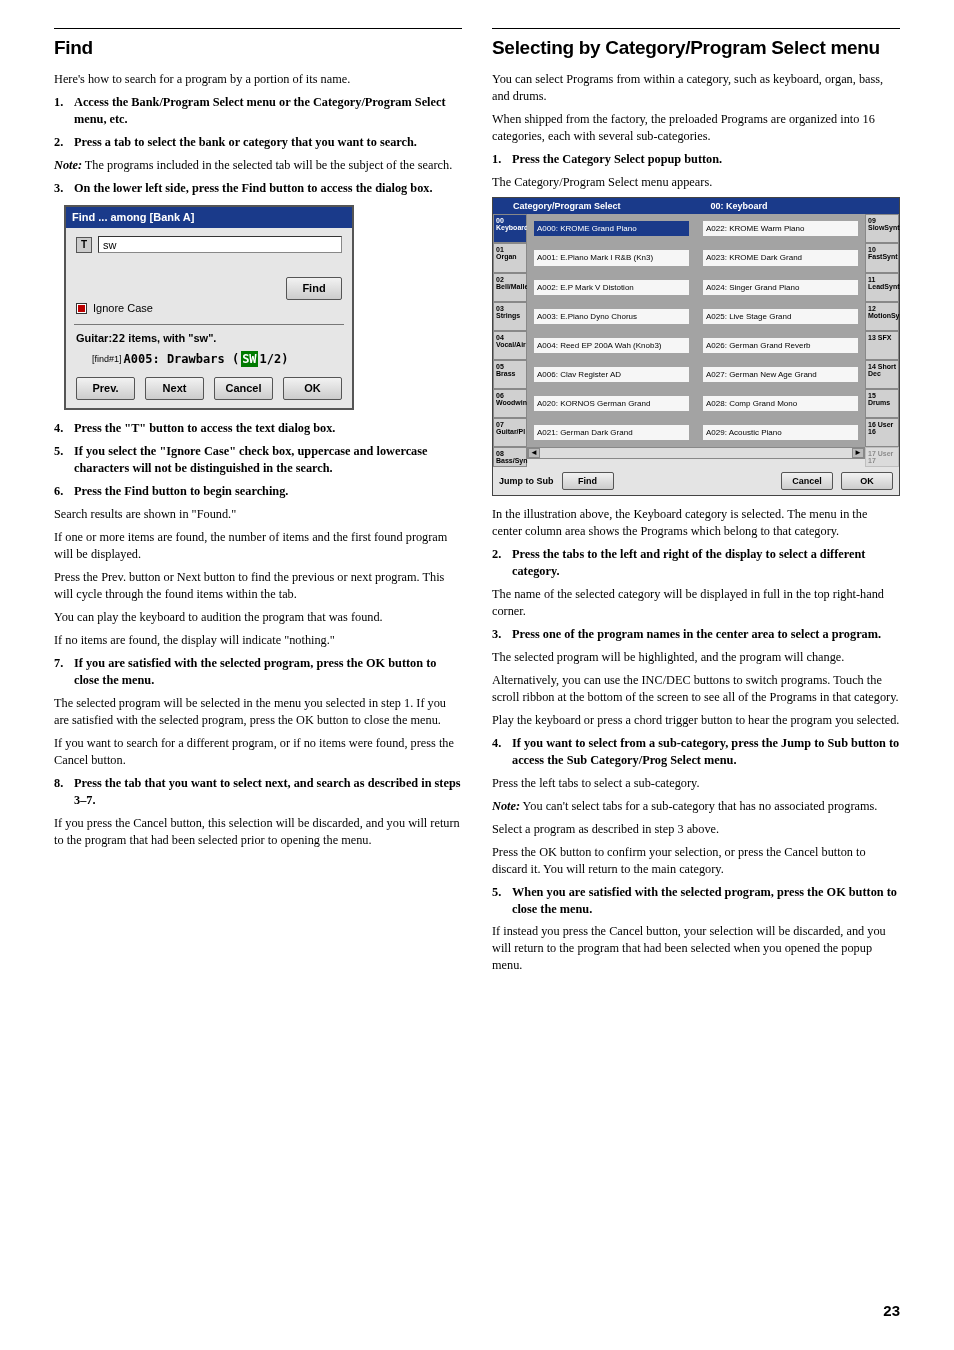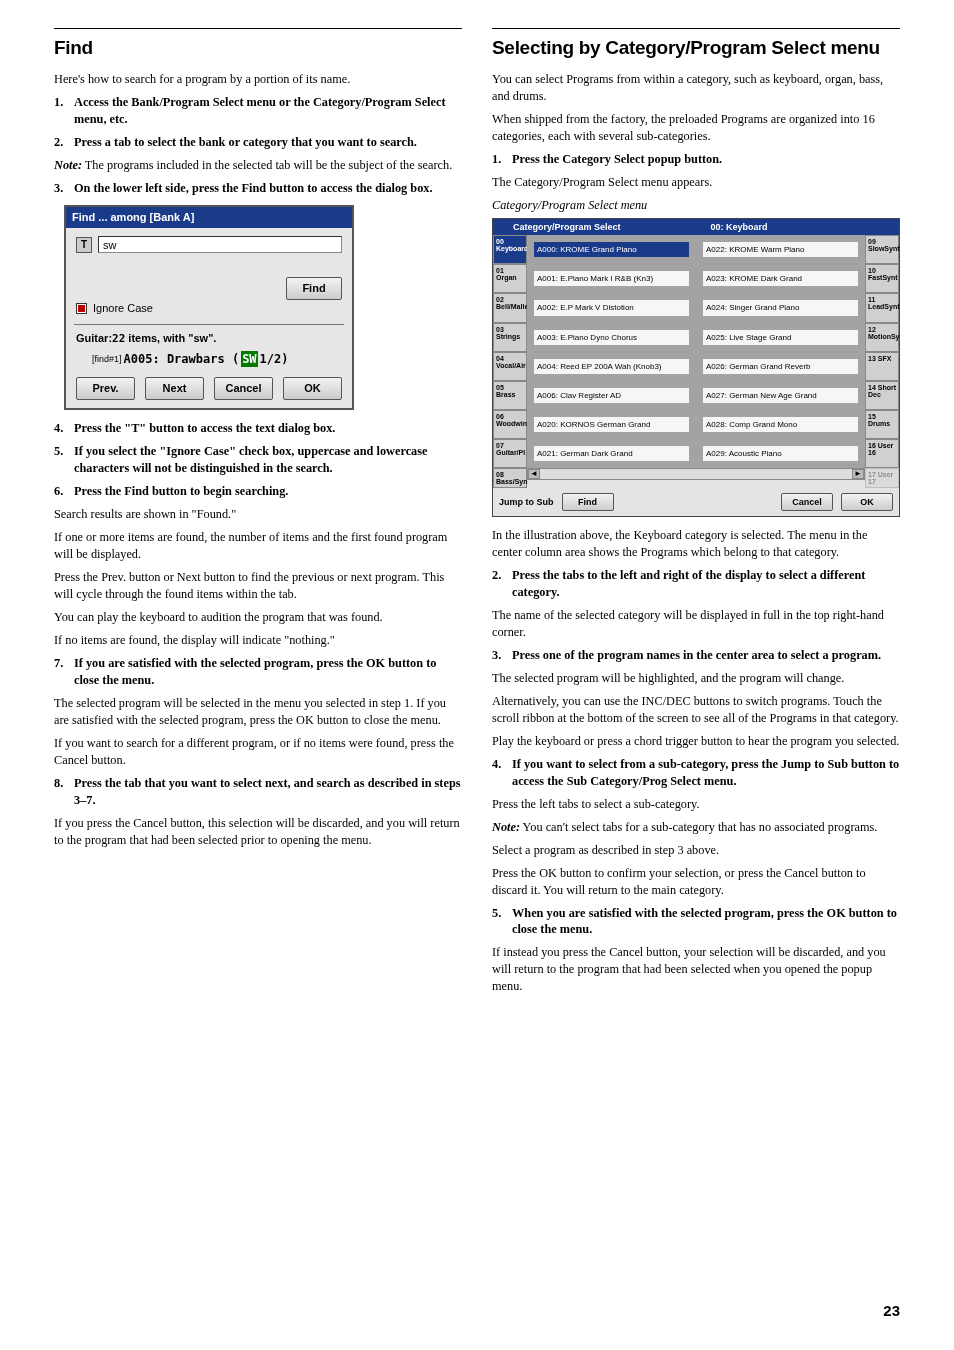--- a/index.html
+++ b/index.html
@@ -215,21 +215,20 @@
 
     <div class="col">
       <h1>Selecting by Category/Program Select menu</h1>
       <p>You can select Programs from within a category, such as keyboard, organ, bass, and drums.</p>
       <p>When shipped from the factory, the preloaded Programs are organized into 16 categories, each with several sub-categories.</p>
       <div class="step">
           <div class="num">1.</div>
           <div class="txt">Press the Category Select popup button.</div>
         </div>
       <p>The Category/Program Select menu appears.</p>
-      <p class="caption">Category/Program Select menu</p>
 
       <div class="cat-box">
         <div class="cat-title">
           <span>Category/Program Select</span>
           <span>00: Keyboard</span>
         </div>
         <div class="cat-grid">
           <div class="ct sel">00 Keyboard</div>
           <div class="cc sel">A000: KROME Grand Piano</div>
           <div class="cc">A022: KROME Warm Piano</div>

